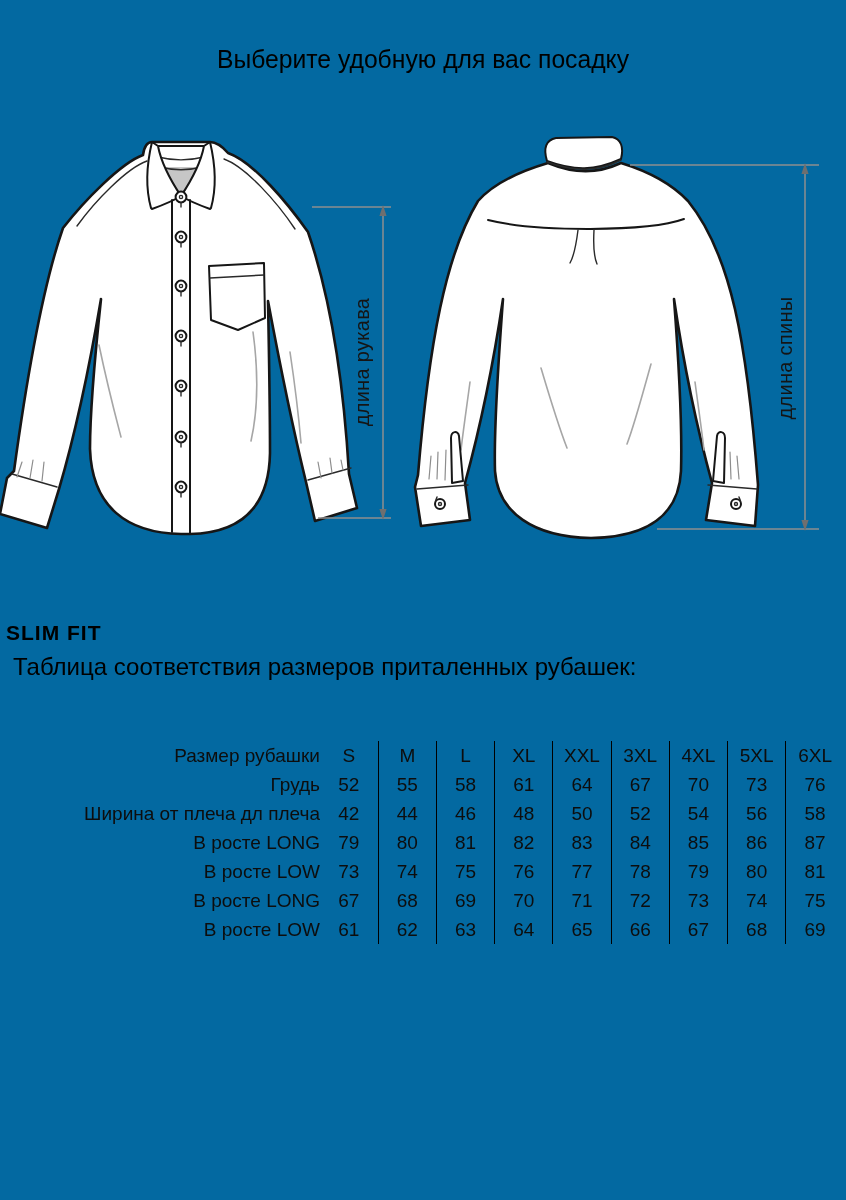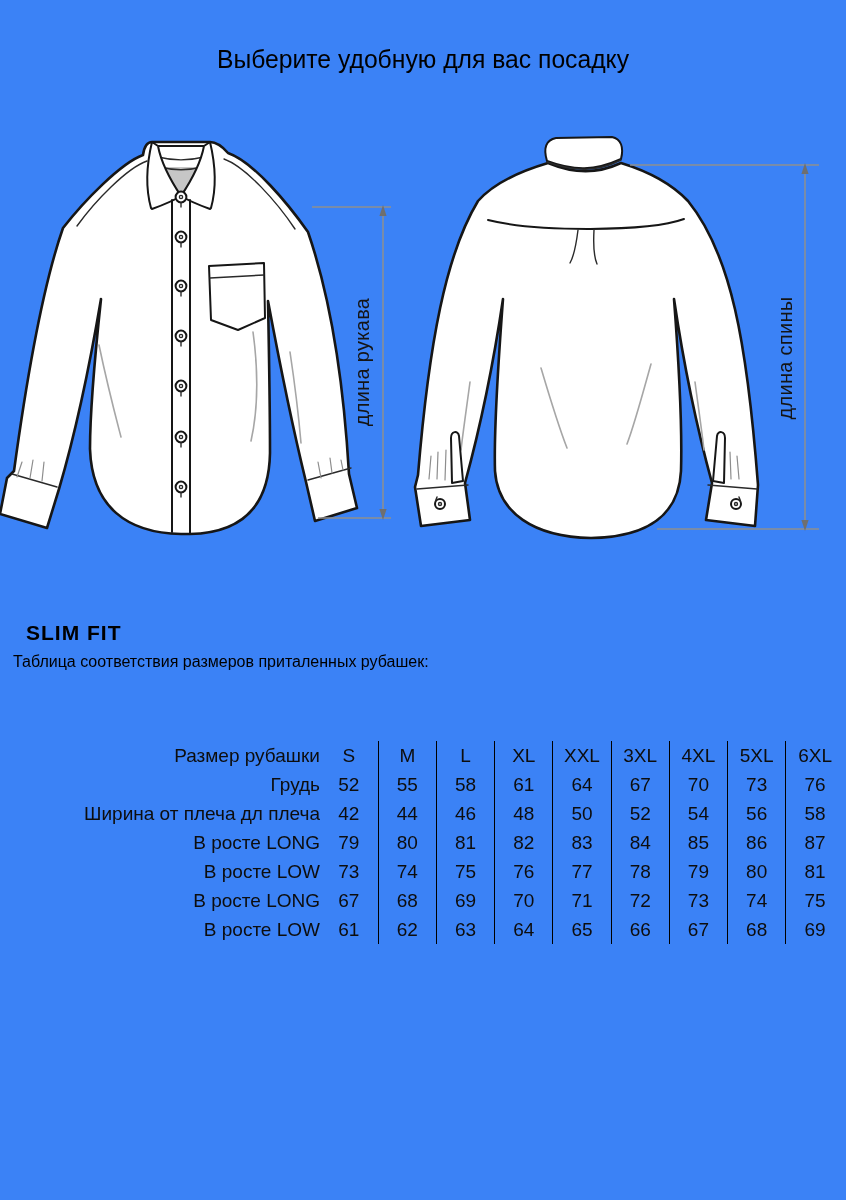--- a/index.html
+++ b/index.html
@@ -1,17 +1,17 @@
 <!DOCTYPE html>
 <html><head>
 <meta charset="utf-8">
 <style>
   html,body { margin:0; padding:0; background:#fff; }
   .page {
-    position:relative; width:846px; height:1200px; background:#3b82f6;
+    position:relative; width:846px; height:1200px; background:#0369a1;
     font-family:"Liberation Sans", sans-serif; color:#111; overflow:hidden;
   }
   .title {
     position:absolute; top:44px; left:0; width:846px;
     text-align:center; font-size:26px; font-weight:400; color:#000;
     transform:scaleX(.95);
   }
   .diagram { position:absolute; top:118px; left:0; }
 
   
@@ -20,26 +20,26 @@
   .ln   { fill:none; stroke:#161616; stroke-width:2;   stroke-linecap:round; }
   .ln1  { fill:none; stroke:#2a2a2a; stroke-width:1.4; stroke-linecap:round; }
   .crease { fill:none; stroke:#a6a6a6; stroke-width:1.6; stroke-linecap:round; }
   .gather { fill:none; stroke:#8d8d8d; stroke-width:1.2; stroke-linecap:round; }
   .grayfill { fill:#c6c6c6; stroke:none; }
   .meas { fill:none; stroke:#8f8f8f; stroke-width:1.5; }
   .mhead { fill:#6f6f6f; stroke:none; }
   .measure-label { font-size:20px; fill:#151515; letter-spacing:.3px; }
 
   .fit-heading {
-    position:absolute; left:26px; top:621px;
+    position:absolute; left:6px; top:621px;
     font-size:21px; font-weight:700; letter-spacing:1px; color:#000;
   }
   .fit-subtitle {
     position:absolute; left:13px; top:653px;
-    font-size:16px; font-weight:400; color:#000;
+    font-size:24px; font-weight:400; color:#000;
   }
   .size-table {
     position:absolute; left:14px; top:741px; width:830px;
     border-collapse:collapse; table-layout:fixed;
     font-size:19px; color:#0d0d0d;
   }
   .size-table td {
     height:29px; padding:0; text-align:center; vertical-align:middle;
     white-space:nowrap; overflow:hidden;
   }

